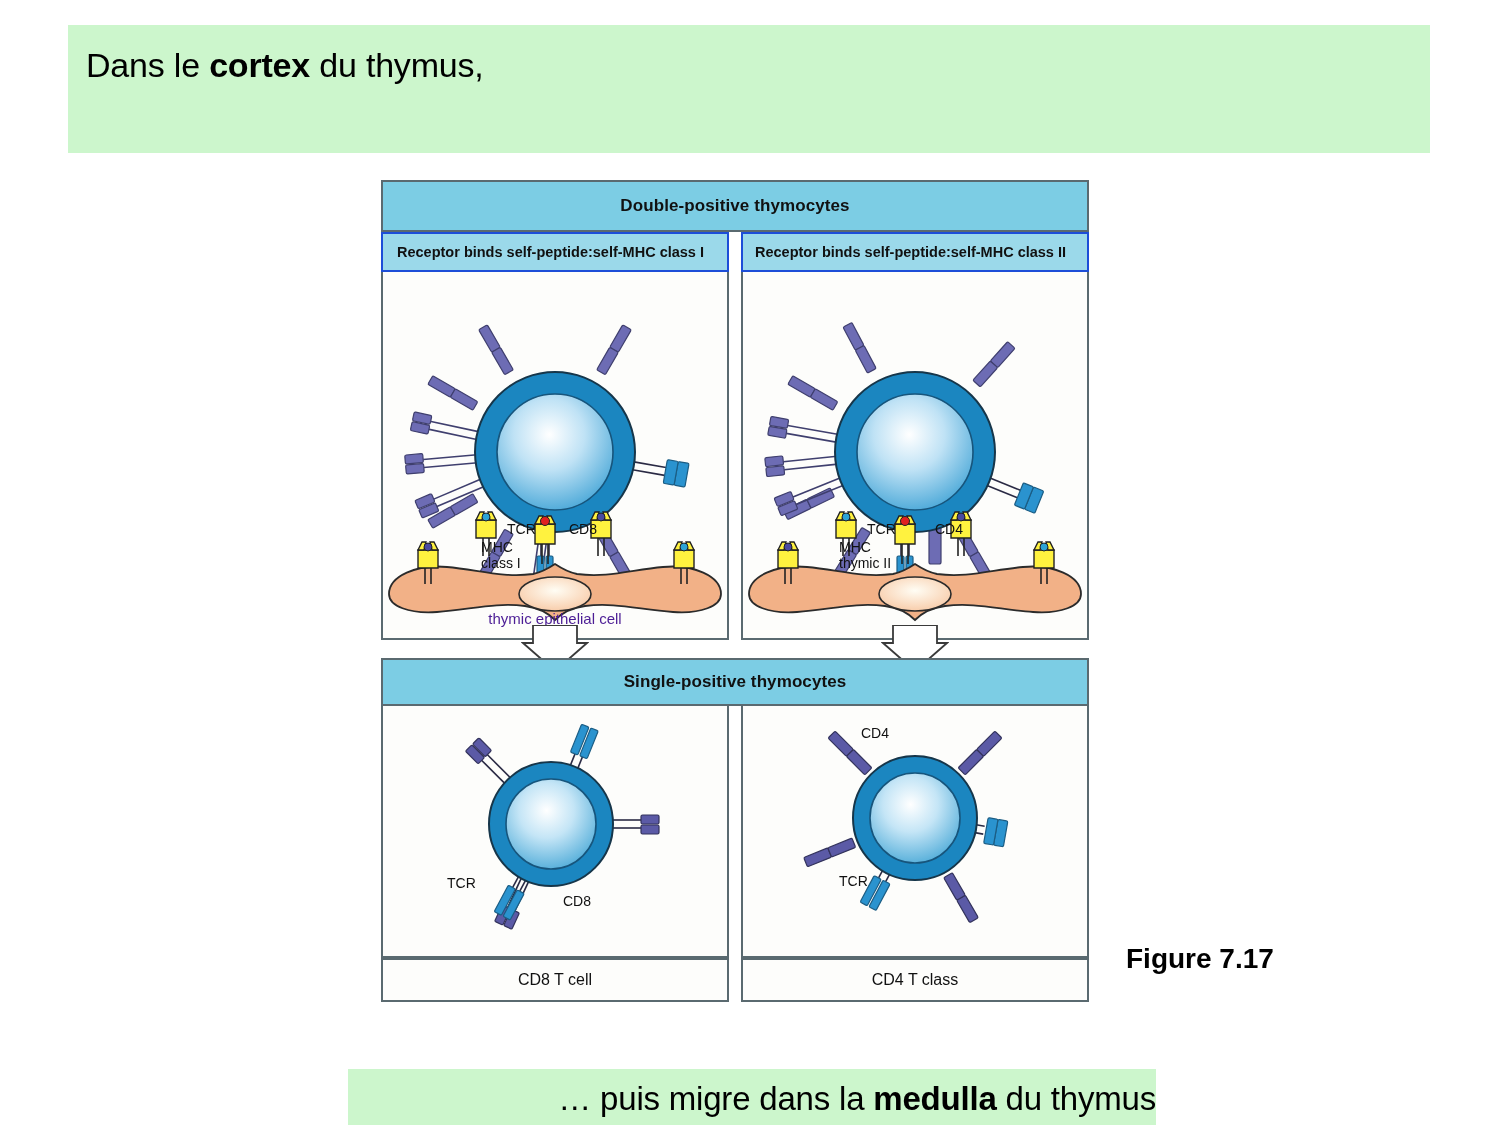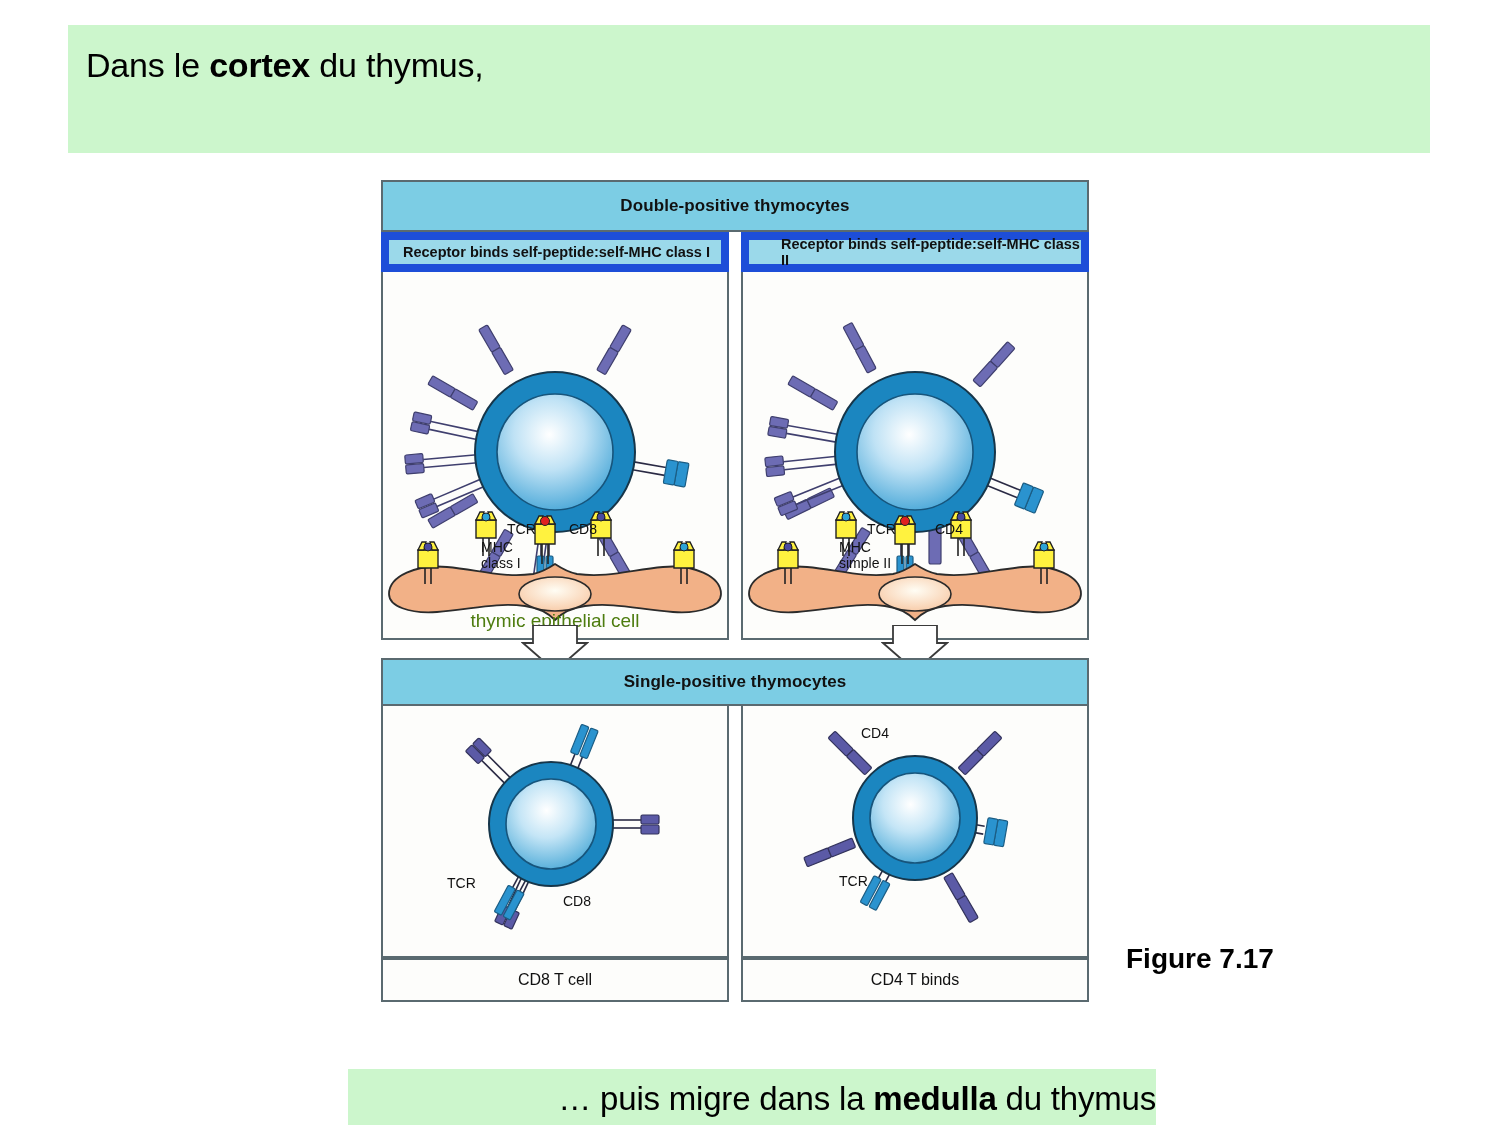--- a/index.html
+++ b/index.html
@@ -49,26 +49,26 @@
     display: flex; align-items: center; justify-content: center;
   }
   .band-title { font-size: 17px; font-weight: bold; color: #111; letter-spacing: 0.1px; }
 
   .col { position: absolute; top: 52px; width: 348px; height: 408px; }
   #col-left  { left: 0px; }
   #col-right { left: 360px; }
 
   .col-head {
     position: absolute; left: 0; top: 0; width: 348px; height: 40px;
-    background: #9bd9ea; border: 8px solid #1d4ed8;
+    background: #9bd9ea; border: 2px solid #1d4ed8;
     display: flex; align-items: center;
     padding-left: 14px;
   }
   .col-head-text { font-size: 14.5px; font-weight: bold; color: #111; }
-  #col-right .col-head { padding-left: 32px; }
+  #col-right .col-head { padding-left: 12px; }
 
   .col-body {
     position: absolute; left: 0; top: 40px; width: 348px; height: 368px;
     background: #fdfdfb; border: 2px solid #5a6a70; border-top: none;
     overflow: hidden;
   }
   #bot-band {
     position: absolute; left: 0; top: 478px; width: 708px; height: 48px;
     background: #7ccde4; border: 2px solid #5a6a70;
     display: flex; align-items: center; justify-content: center;
@@ -92,21 +92,21 @@
   .arrow-svg { position: absolute; }
   #arrow-left  { left: 140px; top: 445px; }
   #arrow-right { left: 500px; top: 445px; }
 
   
   .plabel {
     position: absolute; font-size: 14px; color: #111;
     line-height: 1.1; white-space: pre; font-weight: normal;
   }
   .caption-in {
-    position: absolute; font-size: 19px; color: #4d7c0f;
+    position: absolute; font-size: 15px; color: #4c1d95;
   }
 </style>
 </head>
 <body>
 
 <div id="stage">
 
   <div id="title-band" class="green-band">
     <div>
       <span>Dans le </span><span class="bold">cortex</span><span> du thymus,</span>
@@ -407,21 +407,21 @@
                 <path d="M-7 -18 h20 v18 h-20 Z" fill="#fff23f" stroke="#222" stroke-width="1.4"></path>
                 <path d="M-7 -18 l4 -8 h4 l-2 8 Z M13 -18 l-4 -8 h-4 l2 8 Z" fill="#fff23f" stroke="#222" stroke-width="1.4"></path>
                 <circle cx="3" cy="-21" r="4" fill="#2aa3d6" stroke="#222" stroke-width="1"></circle>
               </g>
             </g>
           </svg>
 
           <span class="plabel" style="left:124px; top:250px;">TCR</span>
           <span class="plabel" style="left:192px; top:250px;">CD4</span>
           <span class="plabel" style="left:96px; top:268px;">MHC</span>
-          <span class="plabel" style="left:96px; top:284px;">simple II</span>
+          <span class="plabel" style="left:96px; top:284px;">thymic II</span>
         </div>
       </div>
     </div>
 
     <svg class="arrow-svg" id="arrow-left" width="68" height="48" viewBox="0 0 68 48">
       <path d="M12 0 L12 18 L2 18 L34 46 L66 18 L56 18 L56 0 Z" fill="#ffffff" stroke="#3a3a3a" stroke-width="1.8"></path>
     </svg>
     <svg class="arrow-svg" id="arrow-right" width="68" height="48" viewBox="0 0 68 48">
       <path d="M12 0 L12 18 L2 18 L34 46 L66 18 L56 18 L56 0 Z" fill="#ffffff" stroke="#3a3a3a" stroke-width="1.8"></path>
     </svg>
@@ -535,21 +535,21 @@
           </g>
 
           <circle cx="172" cy="112" r="62" fill="#1b86c0" stroke="#16364a" stroke-width="2"></circle>
           <circle cx="172" cy="112" r="45" fill="url(#nucD)" stroke="#17557c" stroke-width="1.6"></circle>
         </svg>
 
         <span class="plabel" style="left:118px; top:20px;">CD4</span>
         <span class="plabel" style="left:96px; top:168px;">TCR</span>
       </div>
       <div class="bcol-foot">
-        <span class="foot-text">CD4 T binds</span>
+        <span class="foot-text">CD4 T class</span>
       </div>
     </div>
   </div>
 
   <div id="footer-band" class="green-band">
     <div>
       <span>… puis migre dans la </span><span class="bold">medulla</span><span> du thymus</span>
     </div>
   </div>
 

